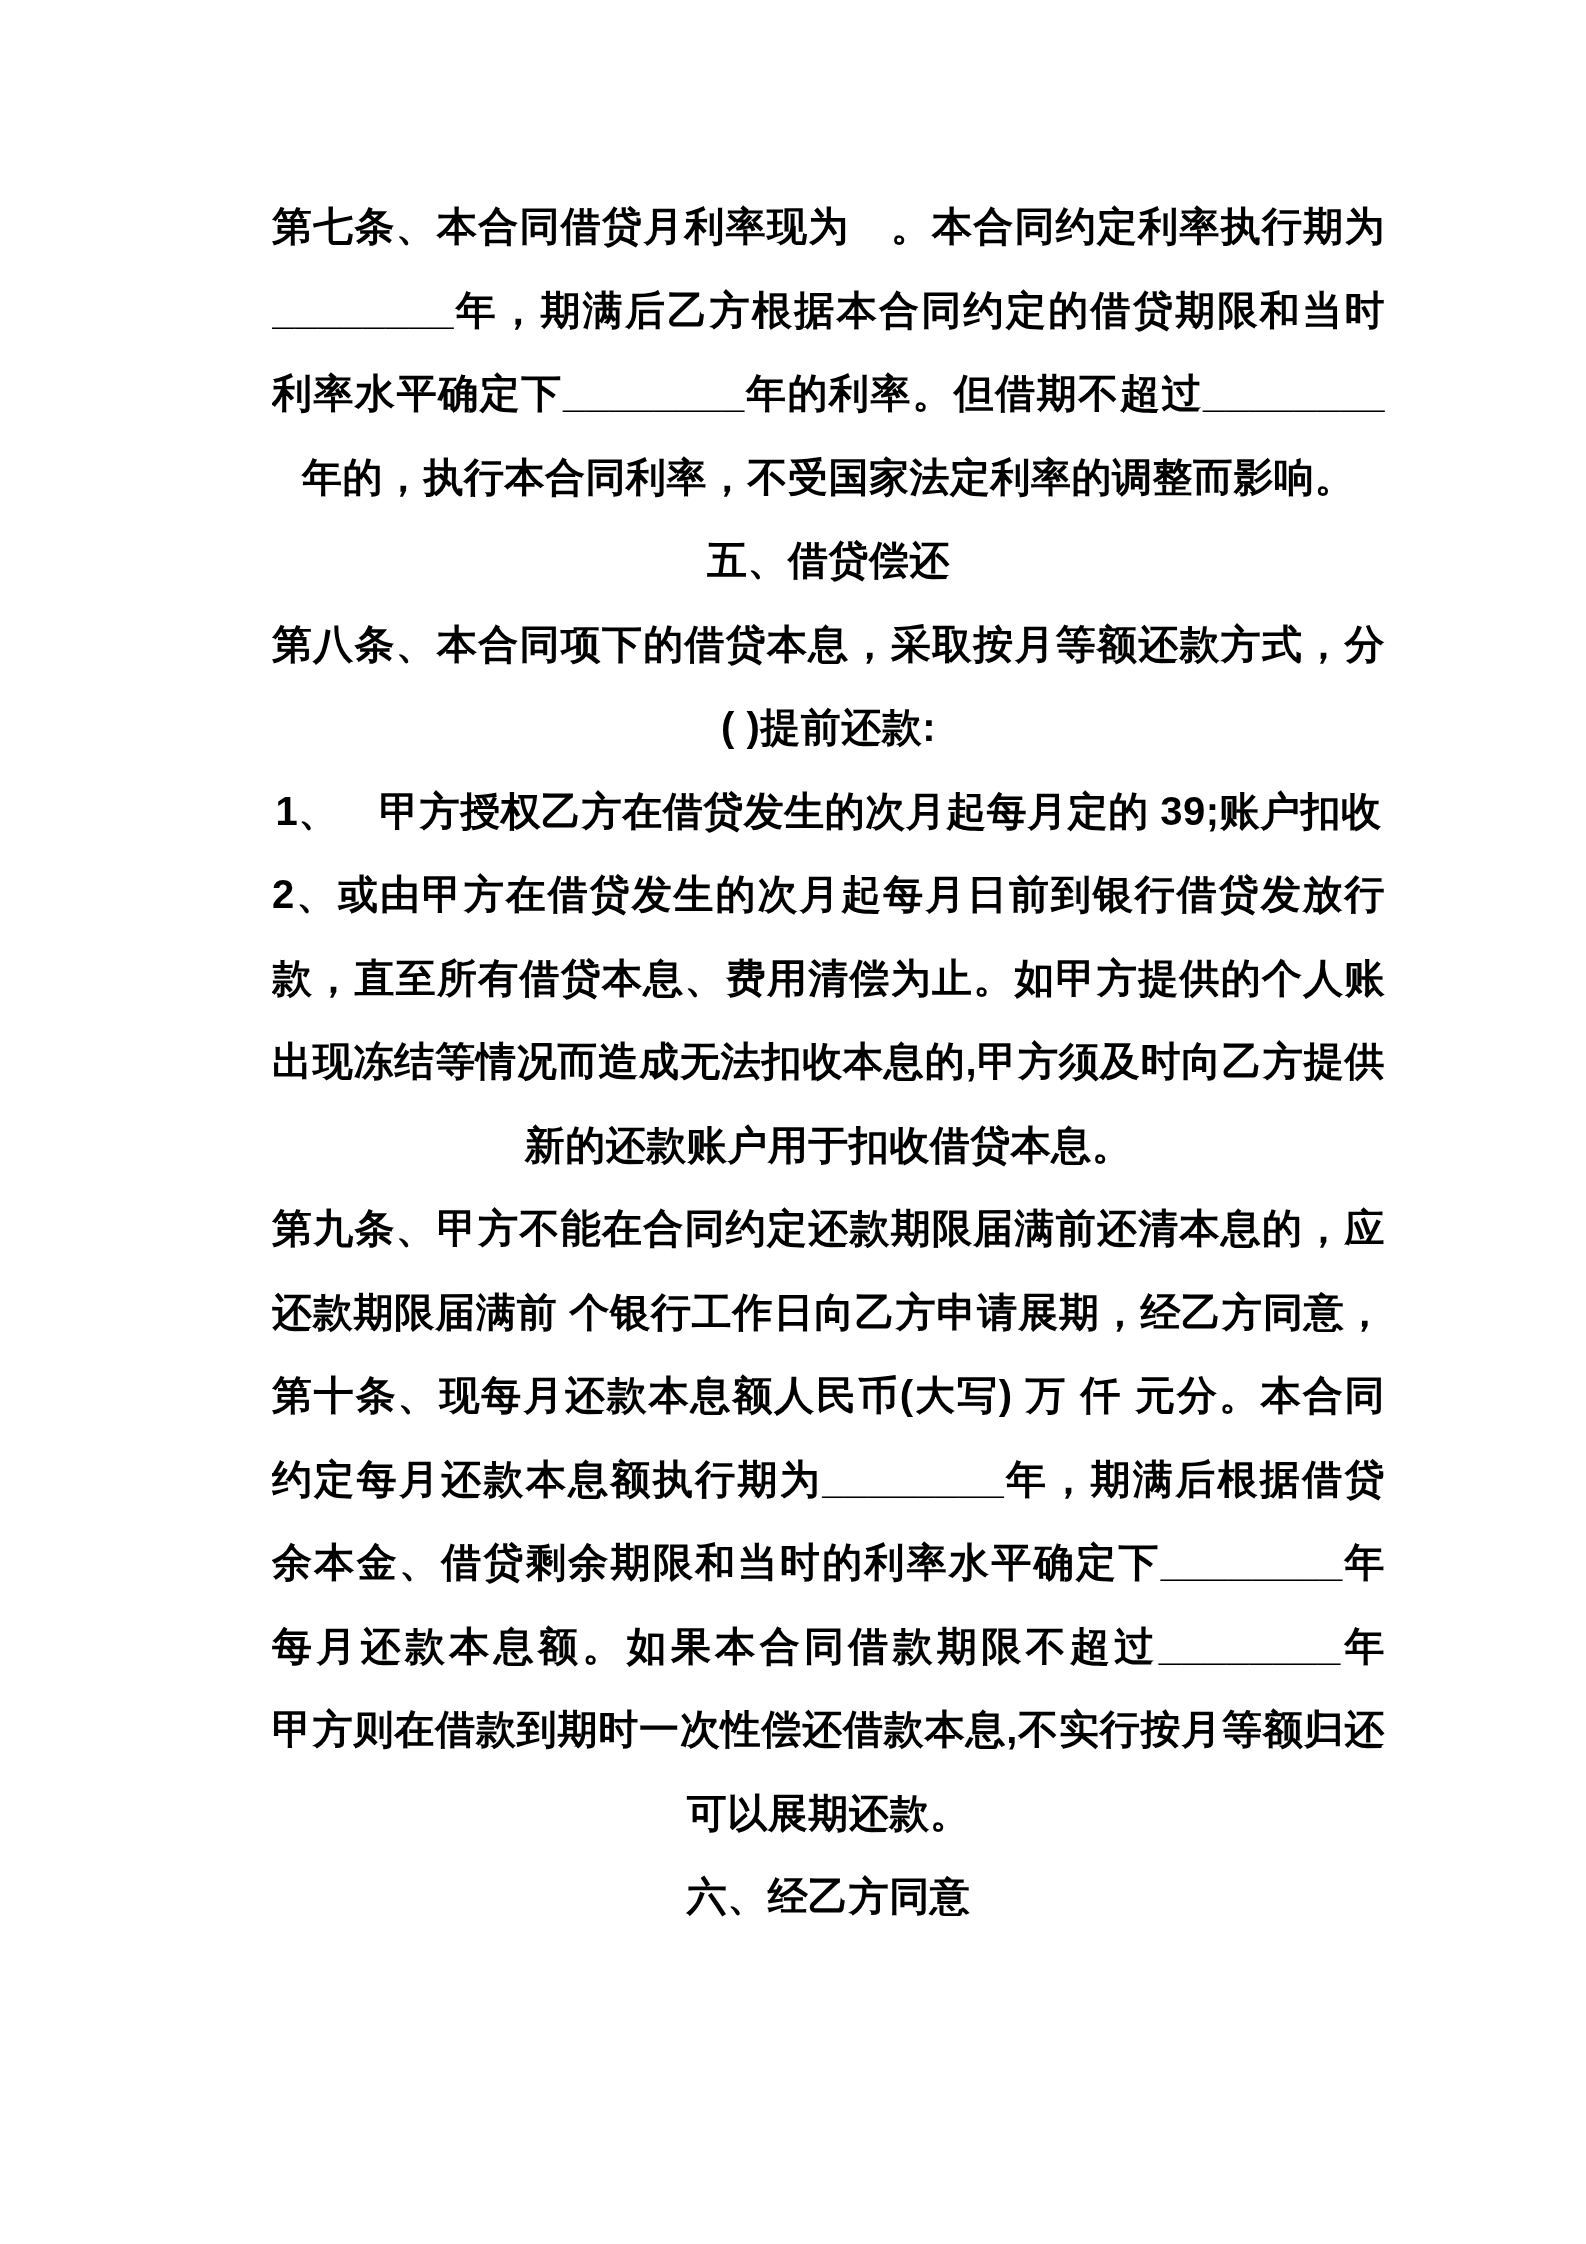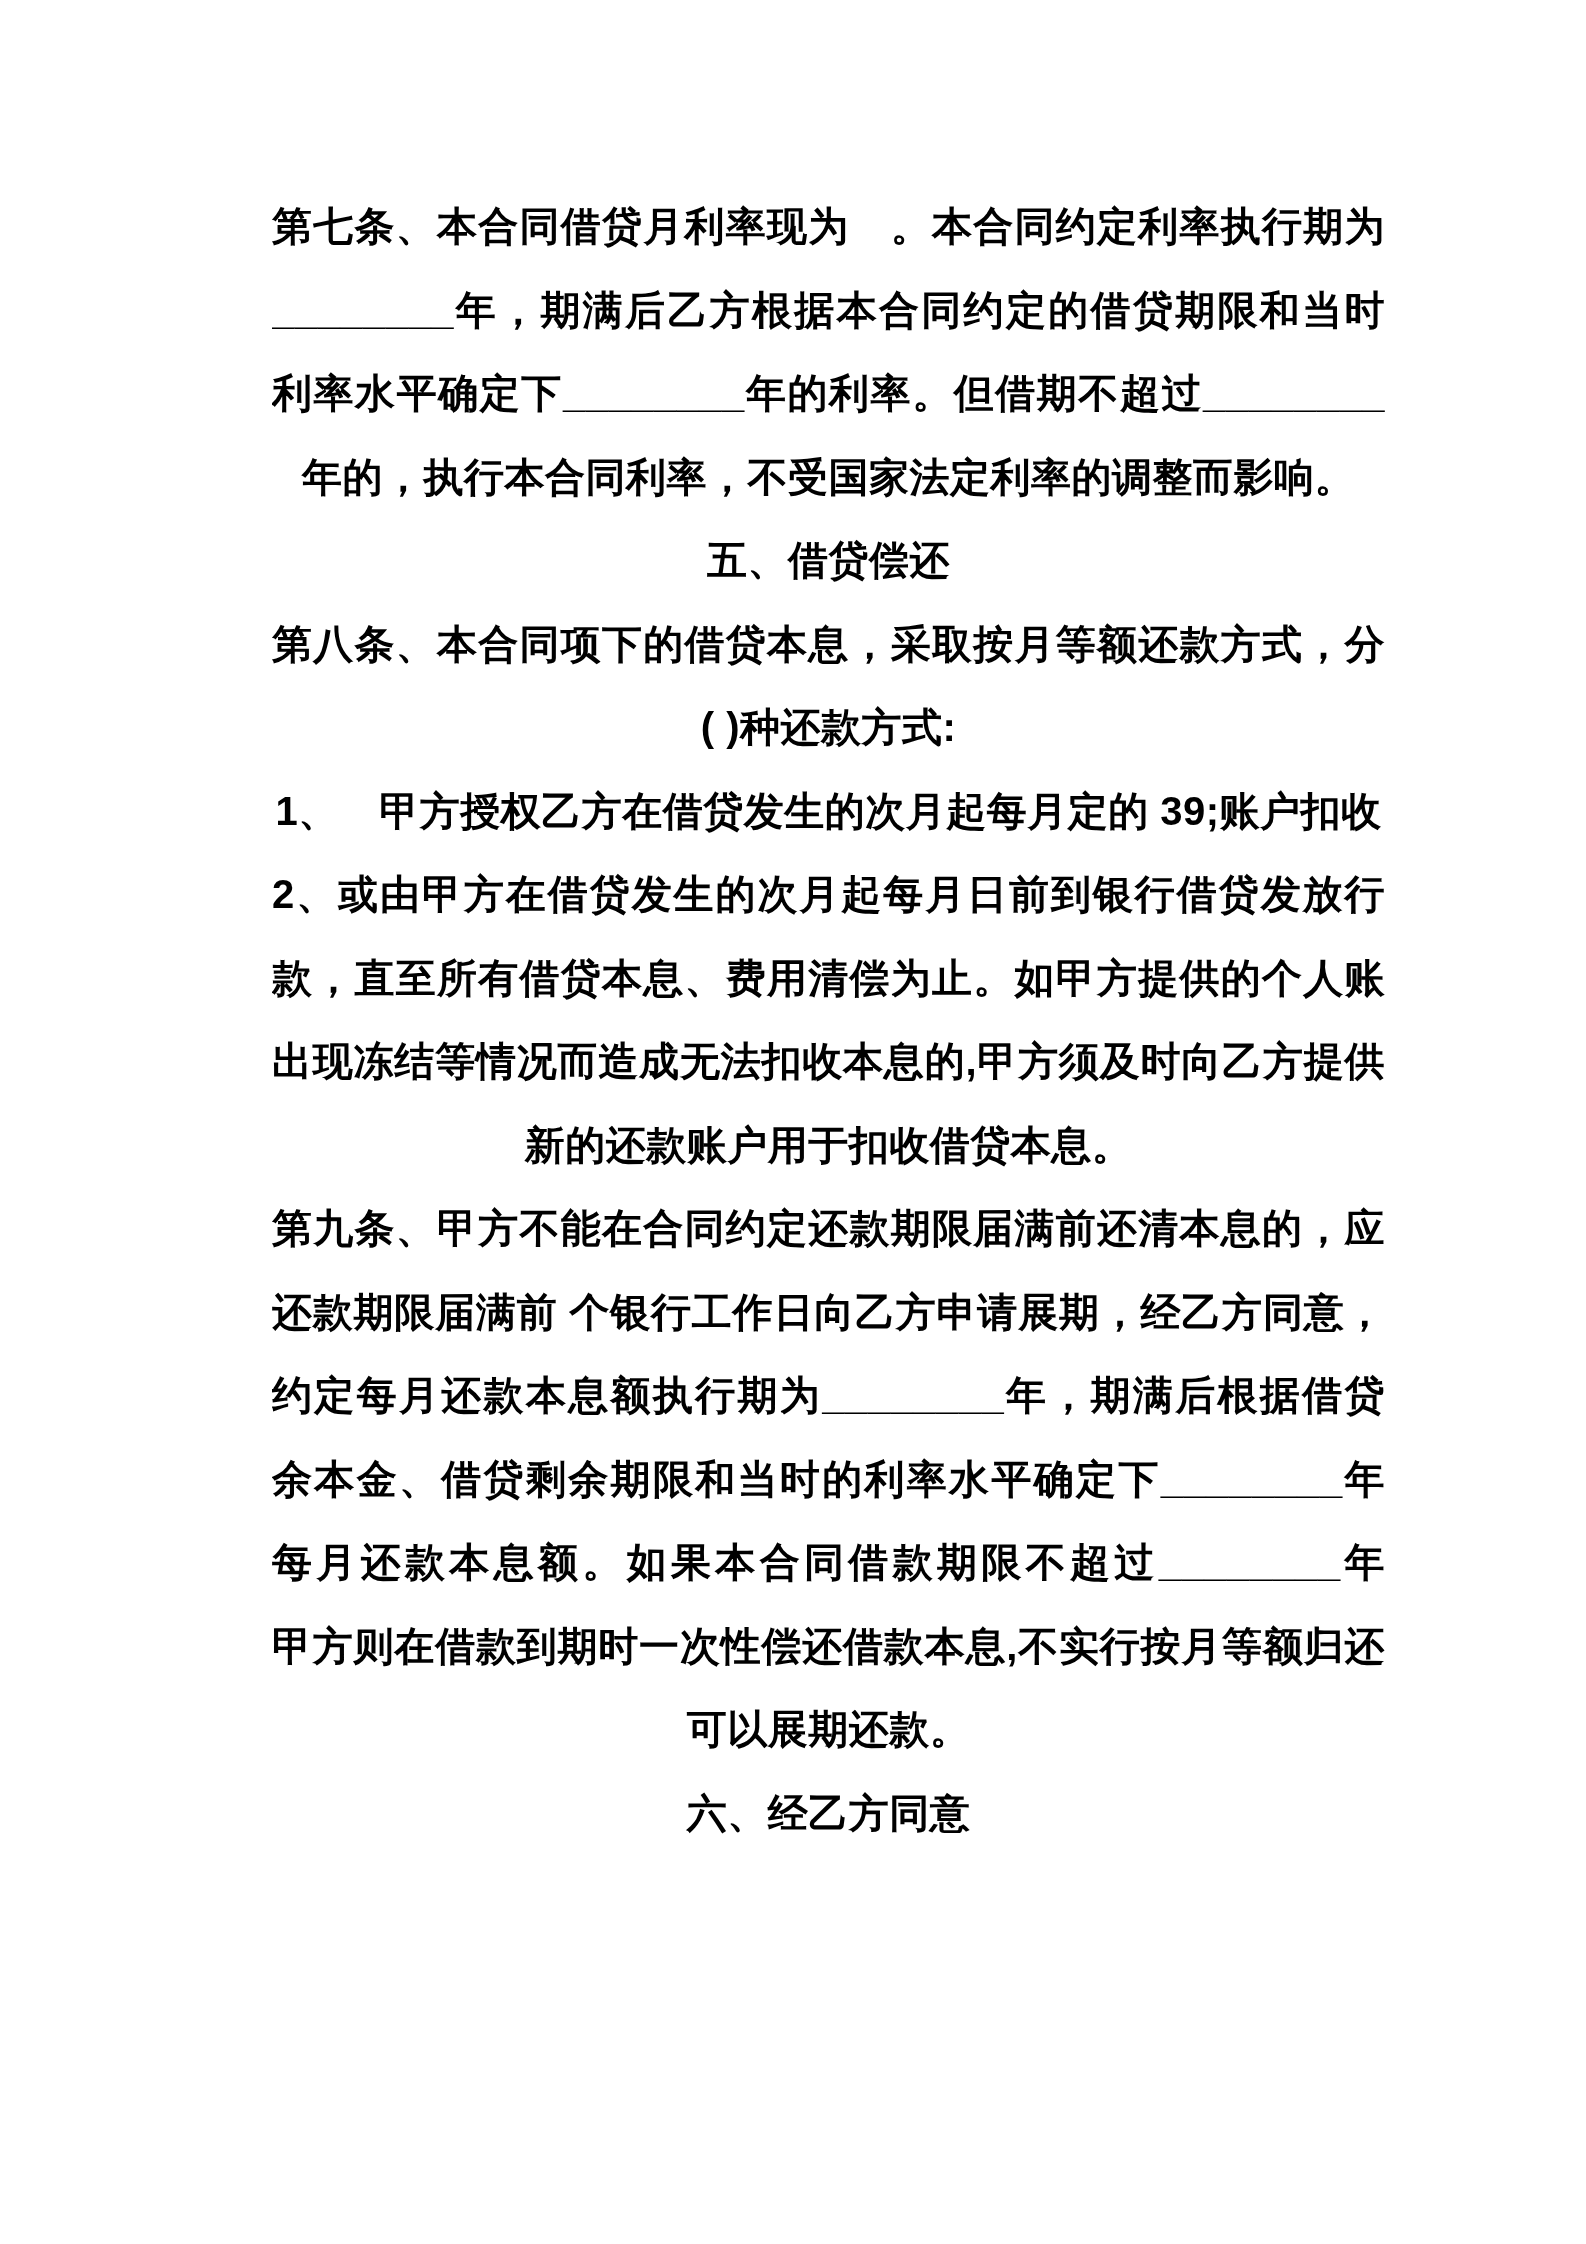--- a/index.html
+++ b/index.html
@@ -52,28 +52,29 @@
 <body style="background: rgb(255, 255, 255);">
 
 <div class="page">
   <div class="text-block" style="color: rgb(0, 0, 0);">
       <div class="line j">第七条、本合同借贷月利率现为　。本合同约定利率执行期为</div>
       <div class="line j">________年，期满后乙方根据本合同约定的借贷期限和当时的</div>
       <div class="line j">利率水平确定下________年的利率。但借期不超过________</div>
       <div class="line">年的，执行本合同利率，不受国家法定利率的调整而影响。</div>
       <div class="line">五、借贷偿还</div>
       <div class="line j">第八条、本合同项下的借贷本息，采取按月等额还款方式，分</div>
-      <div class="line">( )种还款方式:</div>
+      <div class="line">( )提前还款:</div>
       <div class="line">1、　甲方授权乙方在借贷发生的次月起每月定的 39;账户扣收</div>
       <div class="line j">2、或由甲方在借贷发生的次月起每月日前到银行借贷发放行还</div>
       <div class="line j">款，直至所有借贷本息、费用清偿为止。如甲方提供的个人账户</div>
       <div class="line j">出现冻结等情况而造成无法扣收本息的,甲方须及时向乙方提供</div>
       <div class="line">新的还款账户用于扣收借贷本息。</div>
       <div class="line j">第九条、甲方不能在合同约定还款期限届满前还清本息的，应在</div>
       <div class="line j">还款期限届满前 个银行工作日向乙方申请展期，经乙方同意，</div>
+      <div class="line j">第十条、现每月还款本息额人民币(大写) 万 仟 元分。本合同</div>
       <div class="line j">约定每月还款本息额执行期为________年，期满后根据借贷剩</div>
       <div class="line j">余本金、借贷剩余期限和当时的利率水平确定下________年的</div>
       <div class="line j">每月还款本息额。如果本合同借款期限不超过________年的，</div>
       <div class="line j">甲方则在借款到期时一次性偿还借款本息,不实行按月等额归还</div>
       <div class="line">可以展期还款。</div>
       <div class="line">六、经乙方同意</div>
     </div>
 </div>
 
 </body></html>

